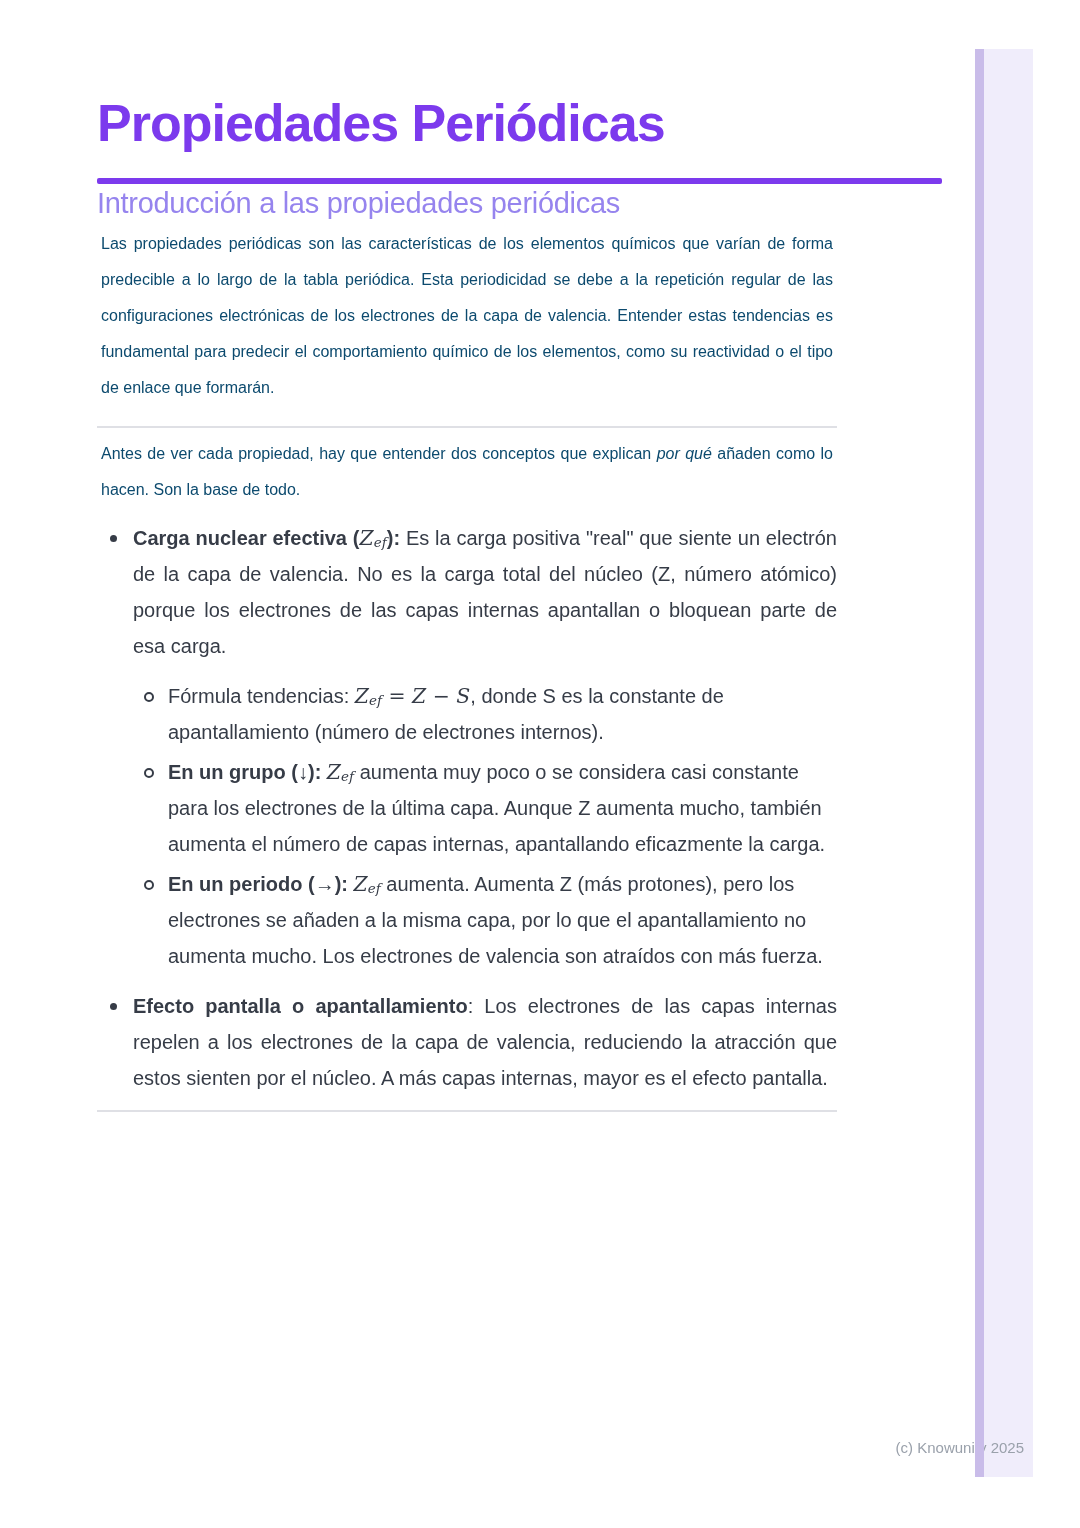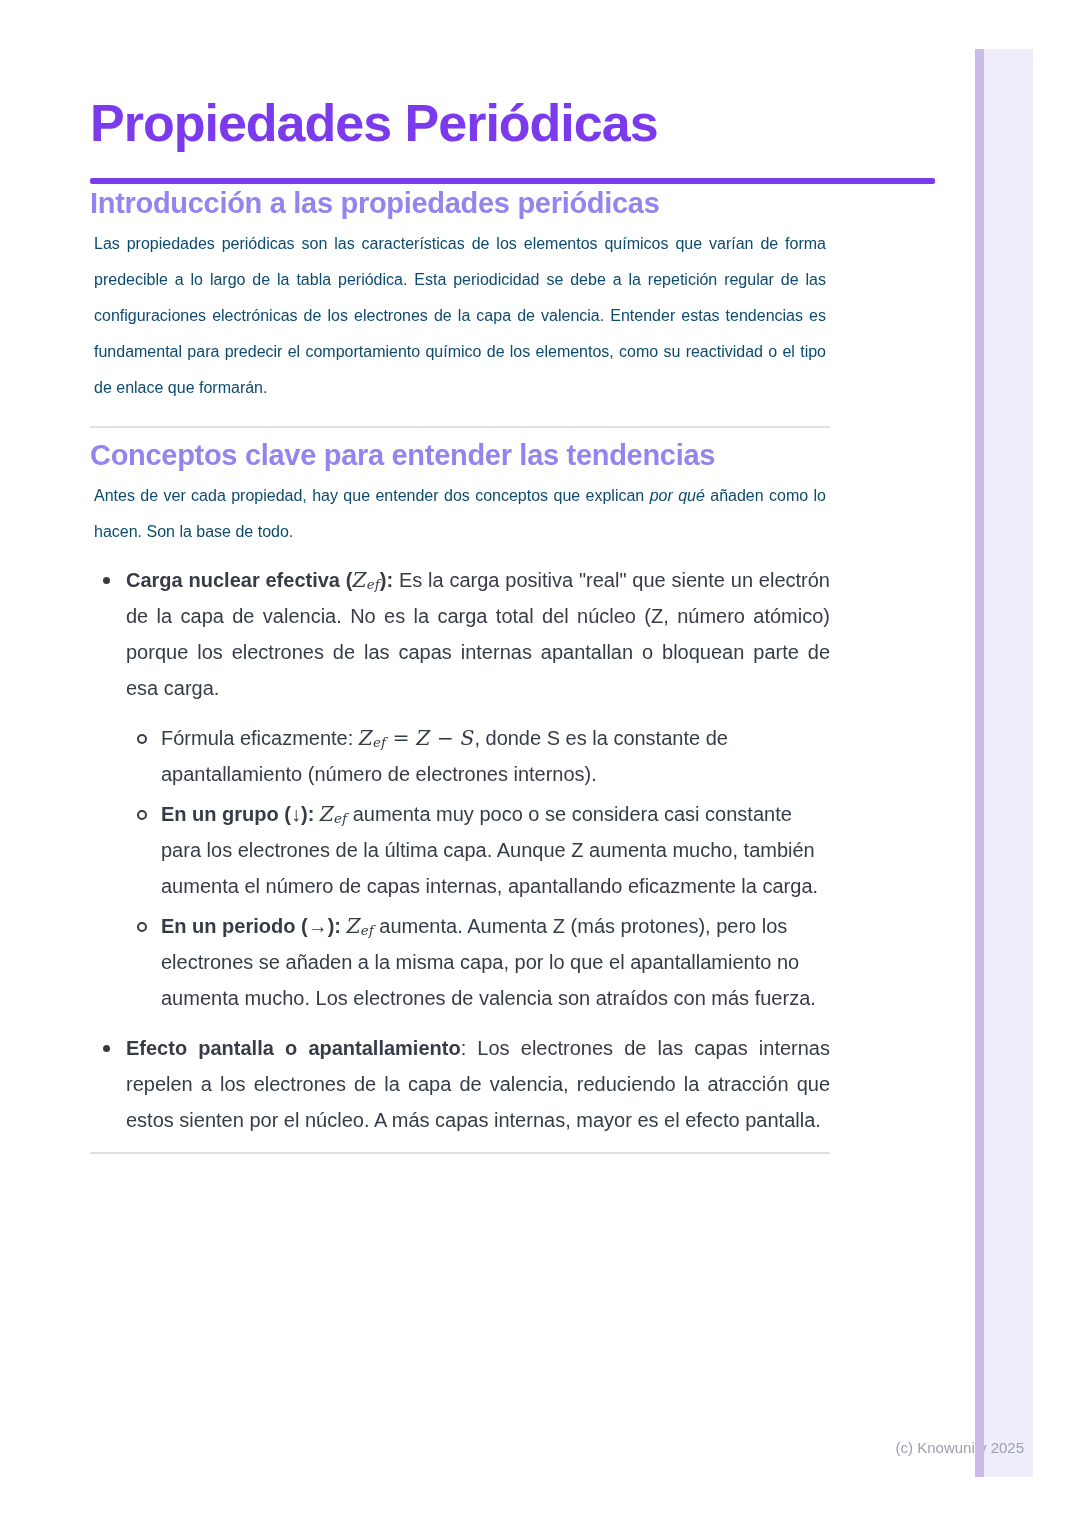--- a/index.html
+++ b/index.html
@@ -2,34 +2,34 @@
 <html><head>
 <meta charset="utf-8">
 <style>
   html,body{margin:0;padding:0;background:#ffffff;}
   body{
     width:1080px;height:1528px;position:relative;overflow:hidden;
     font-family:"Liberation Sans",sans-serif;
     -webkit-font-smoothing:antialiased;
   }
   .content{
-    position:absolute;left:90px;top:0;width:740px;
+    position:absolute;left:97px;top:0;width:740px;
     color:#363c47;
   }
   h1.doc-title{
     margin:92px 0 0 0;
     font-size:52px;line-height:62px;font-weight:700;
     letter-spacing:-1px;color:#7c3aed;
   }
   .title-rule{
     margin-top:24px;width:845px;height:6px;background:#7c3aed;
     border-radius:2px;
   }
   h2.sec-heading{
-    font-size:29px;line-height:38px;font-weight:700;
+    font-size:29px;line-height:38px;font-weight:400;
     letter-spacing:-0.3px;color:#9684ee;margin:0;
   }
   .h-intro{margin-top:48px;}
   .h-concepts{margin-top:38px;}
   .h-explic{margin-top:36px;}
   p.body-par{
     margin:4px;font-size:16px;line-height:36px;color:#0c4a6e;
   }
   .justify{text-align:justify;}
   .p-intro{margin-top:24px;}
@@ -94,31 +94,30 @@
 <div class="content">
 
   <h1 class="doc-title">Propiedades Periódicas</h1>
   <div class="title-rule"></div>
 
   <h2 class="sec-heading h-intro">Introducción a las propiedades periódicas</h2>
   <p class="body-par justify p-intro">Las propiedades periódicas son las características de los elementos químicos que varían de forma predecible a lo largo de la tabla periódica. Esta periodicidad se debe a la repetición regular de las configuraciones electrónicas de los electrones de la capa de valencia. Entender estas tendencias es fundamental para predecir el comportamiento químico de los elementos, como su reactividad o el tipo de enlace que formarán.</p>
 
   <hr class="divider div-1">
 
-  <h2 class="sec-heading h-concepts">Conceptos clave para entender las tendencias</h2>
   <p class="body-par justify p-concepts"><span class="seg-r">Antes de ver cada propiedad, hay que entender dos conceptos que explican </span><span class="seg-i">por qué</span><span class="seg-r"> añaden como lo hacen. Son la base de todo.</span></p>
 
   <ul class="blist">
     <li class="justify">
       <span class="dot"></span>
       <span><span class="seg-b">Carga nuclear efectiva (</span><span class="seg-m">Z</span><span class="seg-msub">ef</span><span class="seg-b">):</span><span class="seg-r"> Es la carga positiva "real" que siente un electrón de la capa de valencia. No es la carga total del núcleo (Z, número atómico) porque los electrones de las capas internas apantallan o bloquean parte de esa carga.</span></span>
       <ul class="sublist">
         <li>
           <span class="ring"></span>
-          <span><span class="seg-r">Fórmula eficazmente: </span><span class="seg-m">Z</span><span class="seg-msub">ef</span><span class="seg-mu"> = </span><span class="seg-m">Z</span><span class="seg-mu"> − </span><span class="seg-m">S</span><span class="seg-r">, donde S es la constante de apantallamiento (número de electrones internos).</span></span>
+          <span><span class="seg-r">Fórmula tendencias: </span><span class="seg-m">Z</span><span class="seg-msub">ef</span><span class="seg-mu"> = </span><span class="seg-m">Z</span><span class="seg-mu"> − </span><span class="seg-m">S</span><span class="seg-r">, donde S es la constante de apantallamiento (número de electrones internos).</span></span>
         </li>
         <li>
           <span class="ring"></span>
           <span><span class="seg-b">En un grupo (↓): </span><span class="seg-m">Z</span><span class="seg-msub">ef</span><span class="seg-r"> aumenta muy poco o se considera casi constante para los electrones de la última capa. Aunque Z aumenta mucho, también aumenta el número de capas internas, apantallando eficazmente la carga.</span></span>
         </li>
         <li>
           <span class="ring"></span>
           <span><span class="seg-b">En un periodo (→): </span><span class="seg-m">Z</span><span class="seg-msub">ef</span><span class="seg-r"> aumenta. Aumenta Z (más protones), pero los electrones se añaden a la misma capa, por lo que el apantallamiento no aumenta mucho. Los electrones de valencia son atraídos con más fuerza.</span></span>
         </li>
       </ul>

